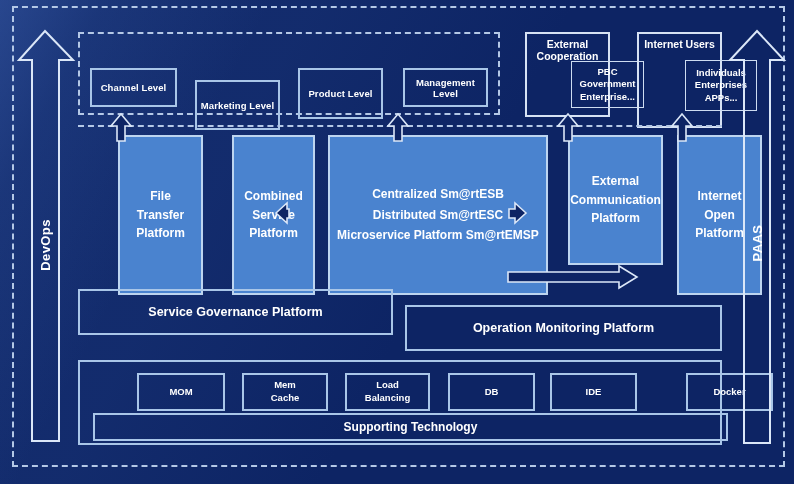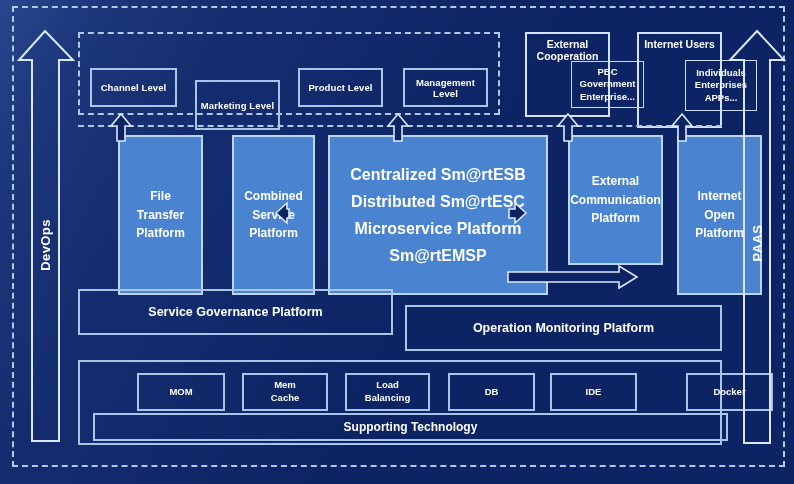--- a/index.html
+++ b/index.html
@@ -25,21 +25,21 @@
   .whitebox{border-color:#d6e2f4;}
   .bluebox{
     background:#4a83cf;
     border:2px solid #bdd5f0;
     display:flex;align-items:center;justify-content:center;
     text-align:center;font-weight:bold;color:#fff;
   }
   .ml{white-space:pre-line;margin-left:40px;}
   .lvl{font-size:9.5px;letter-spacing:.1px;}
   .plat{font-size:12px;line-height:1.55;}
-  .big{font-size:16px;line-height:1.7;}
+  .big{font-size:12px;line-height:1.7;}
   .gov{font-size:12.5px;}
   .tech{font-size:9.5px;line-height:1.35;}
   .titlebox{display:block;padding-top:4px;}
   .titletext{display:block;text-align:center;font-weight:bold;font-size:10.5px;line-height:1.15;white-space:pre-line;}
   .innerbox{
     position:absolute;border:1.5px solid #cddcf1;box-sizing:border-box;
     display:flex;align-items:center;justify-content:center;
     text-align:center;font-weight:bold;font-size:9.5px;line-height:1.3;
   }
   .railtext{
@@ -57,21 +57,21 @@
   <div class="abs dashed" style="left:12px;top:6px;width:773px;height:461px;"></div>
 
   <div class="abs dashed" style="left:78px;top:32px;width:422px;height:83px;"></div>
 
   <div class="abs darkbox lvl" style="left:90px;top:68px;width:87px;height:39px;">
     <span>Channel Level</span>
   </div>
   <div class="abs darkbox lvl" style="left:195px;top:80px;width:85px;height:50px;">
     <span>Marketing Level</span>
   </div>
-  <div class="abs darkbox lvl" style="left:298px;top:68px;width:85px;height:39px;">
+  <div class="abs darkbox lvl" style="left:298px;top:68px;width:85px;height:51px;">
     <span>Product Level</span>
   </div>
   <div class="abs darkbox lvl" style="left:403px;top:68px;width:85px;height:39px;">
     <span>Management Level</span>
   </div>
 
   <div class="abs darkbox whitebox titlebox" style="left:525px;top:32px;width:85px;height:85px;">
     <span class="titletext">External
 Cooperation</span>
     <div class="innerbox ml" style="left:4px;top:27px;width:73px;height:47px;">

